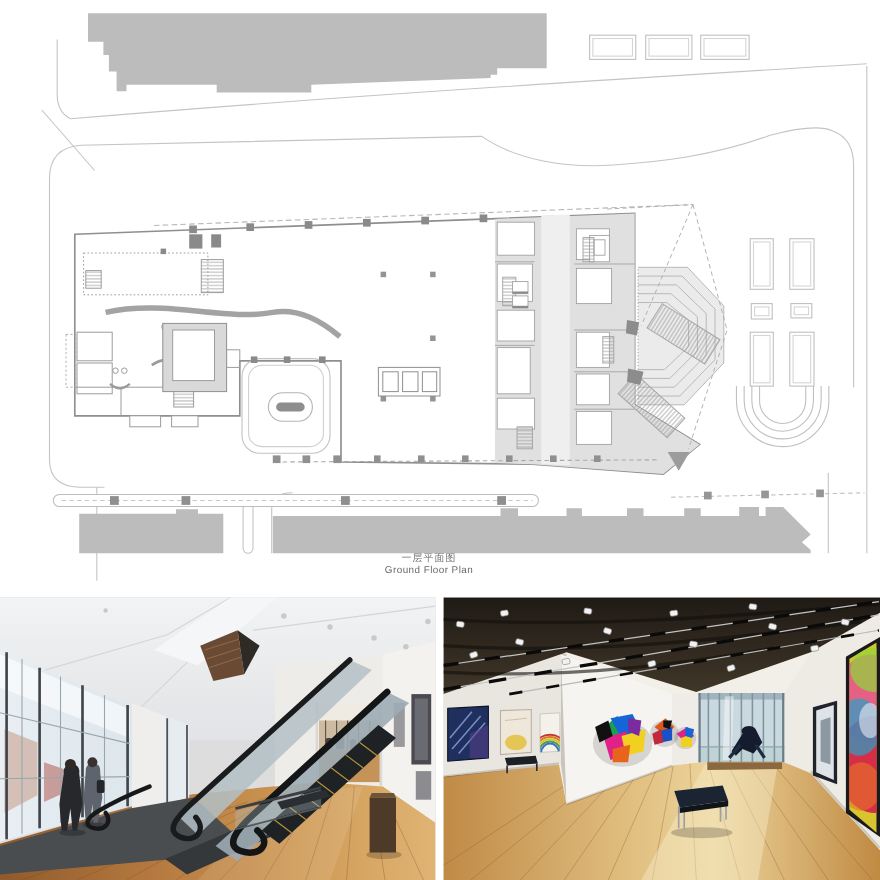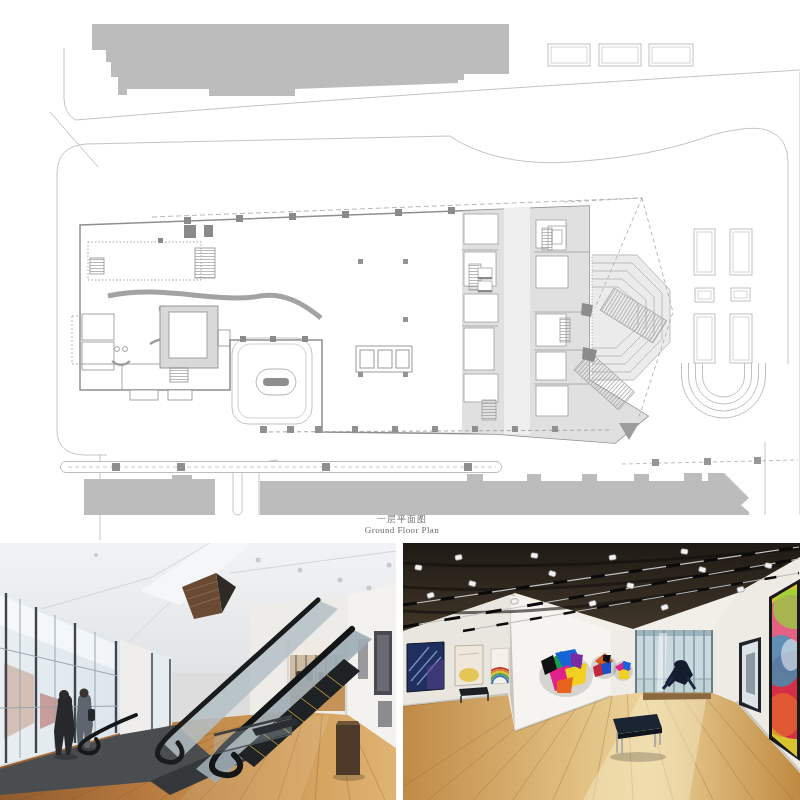--- a/index.html
+++ b/index.html
@@ -1,22 +1,22 @@
 <!DOCTYPE html>
 <html><head>
 <meta charset="utf-8">
 <style>
   html,body{margin:0;padding:0;background:#ffffff;}
   .page{position:relative;width:800px;height:800px;background:#ffffff;overflow:hidden;
         font-family:"Liberation Sans",sans-serif;}
-  .plan{position:absolute;left:0;top:0;width:632px;height:543px;margin:12px;}
+  .plan{position:absolute;left:0;top:0;width:632px;height:543px;margin:0;}
   .plan svg{display:block;}
   .plan-caption{position:absolute;left:0;top:502px;width:780px;text-align:center;}
   .cap-zh{font-size:9px;color:#707070;line-height:11px;letter-spacing:1px;}
-  .cap-en{font-size:9px;color:#6a6a6a;line-height:11px;letter-spacing:.4px;font-family:Liberation Serif, serif;}
+  .cap-en{font-size:9px;color:#6a6a6a;line-height:11px;letter-spacing:.4px;}
   .photo{position:absolute;top:543px;height:257px;overflow:hidden;background:#ddd;}
   .photo svg{display:block;}
   .photo.left{left:0;width:396px;}
   .photo.right{left:403px;width:397px;}
 </style>
 </head>
 <body>
 
 <div class="page">
 

